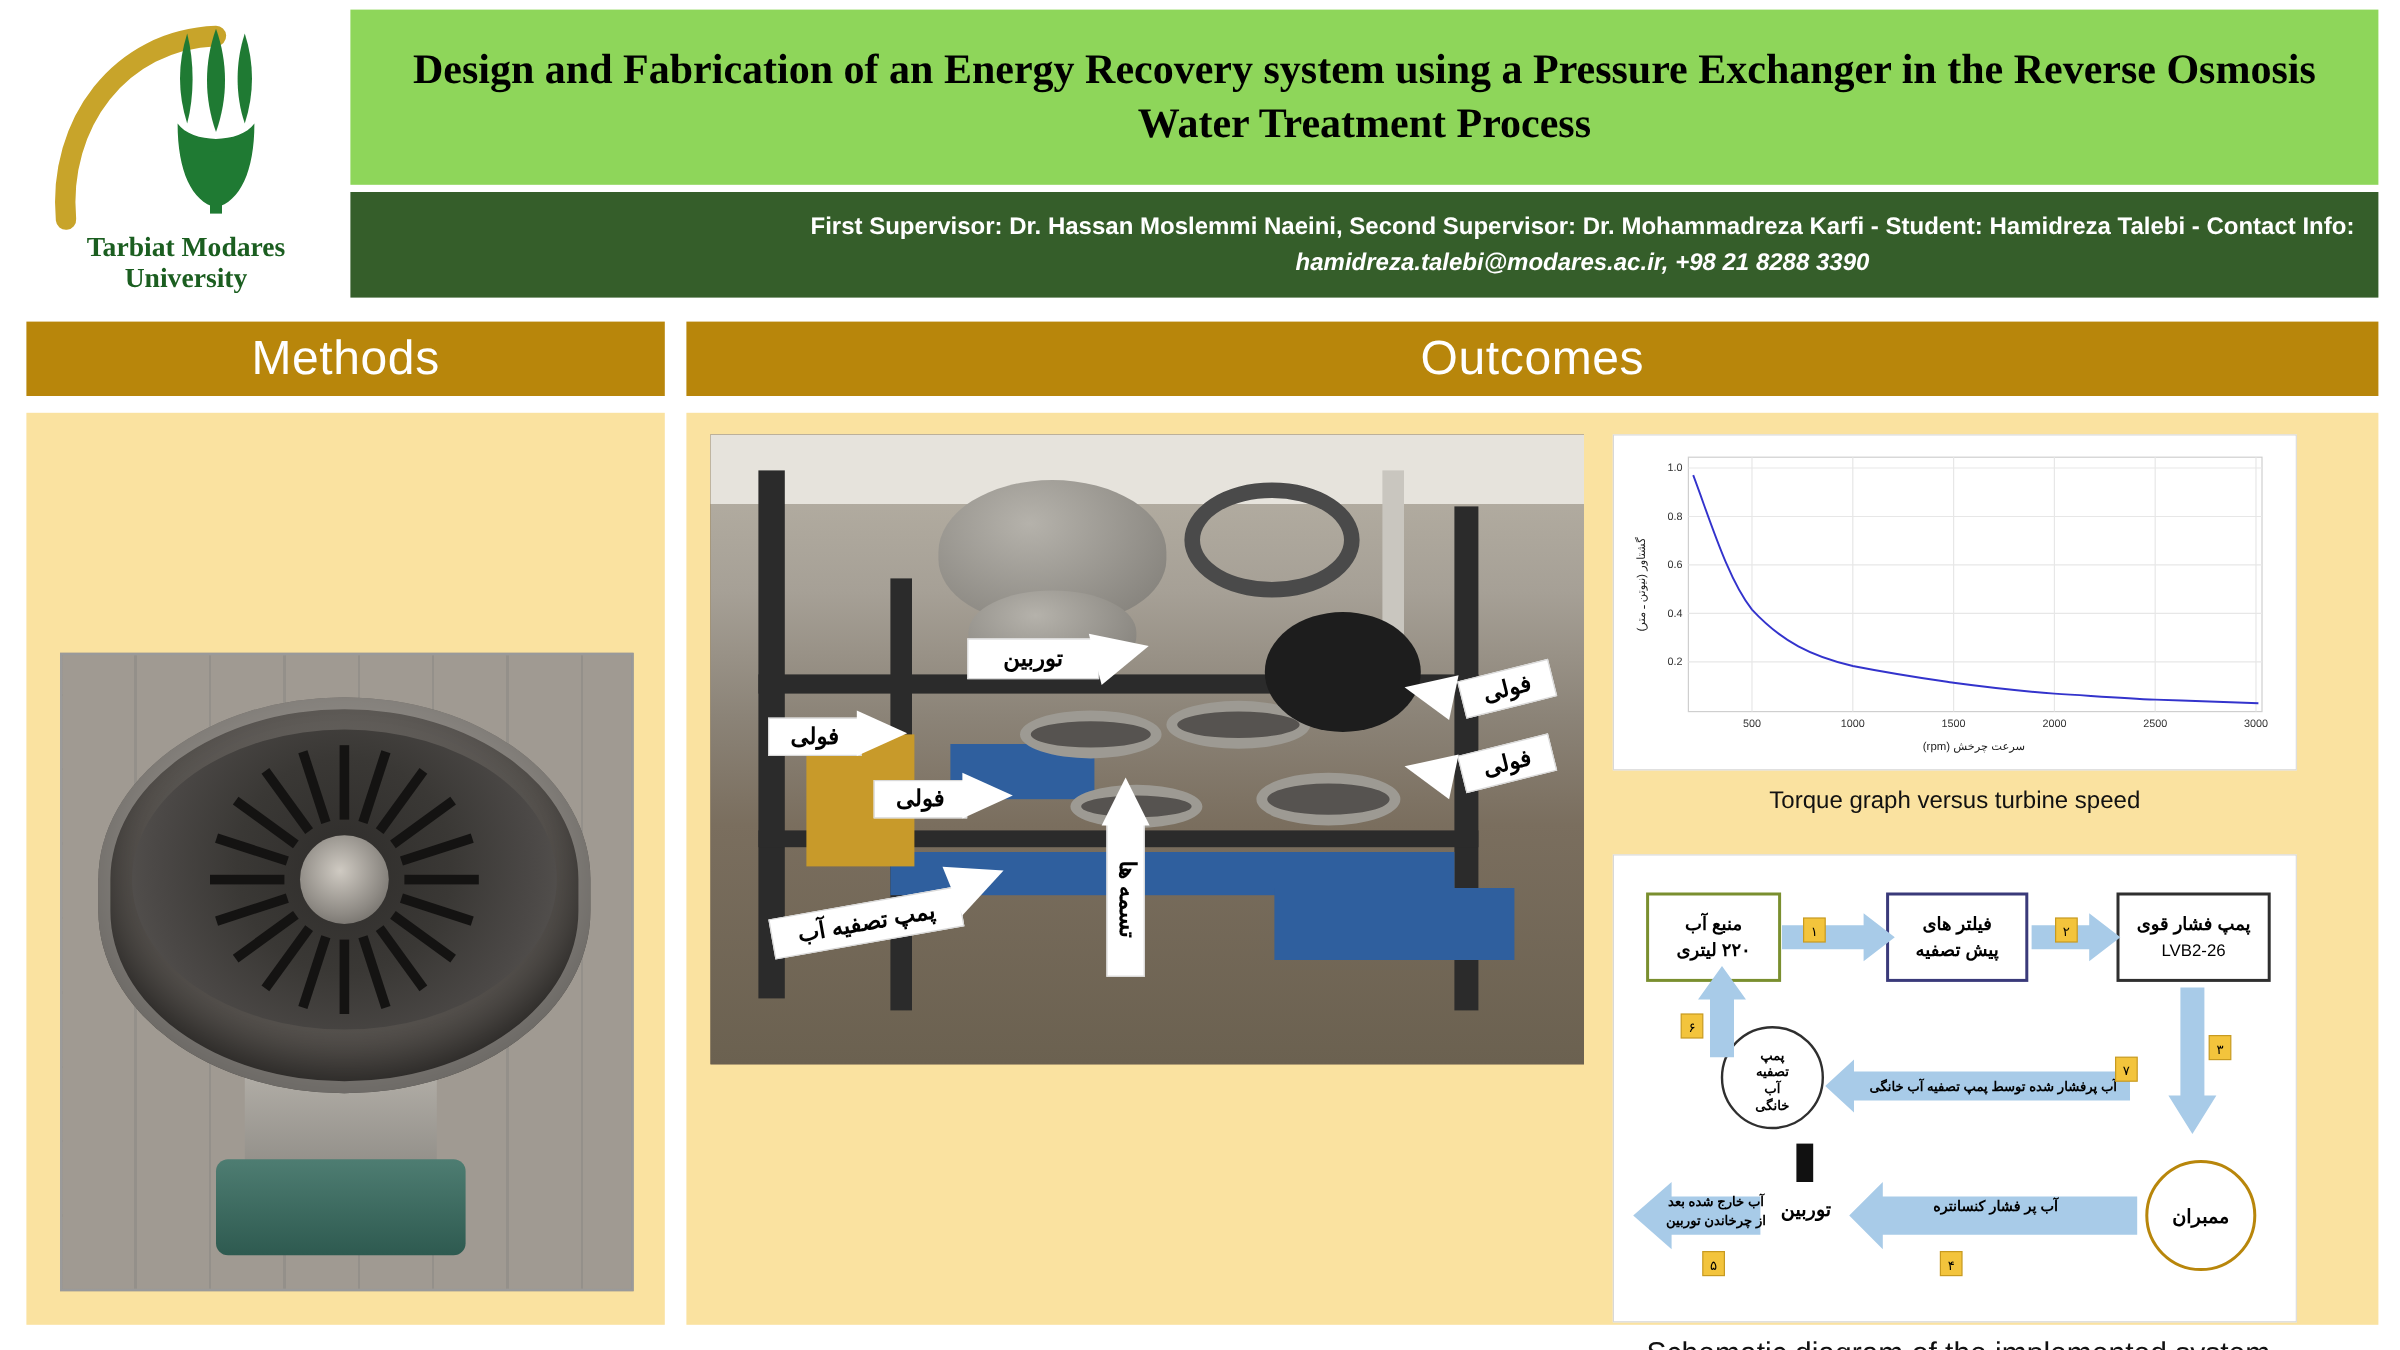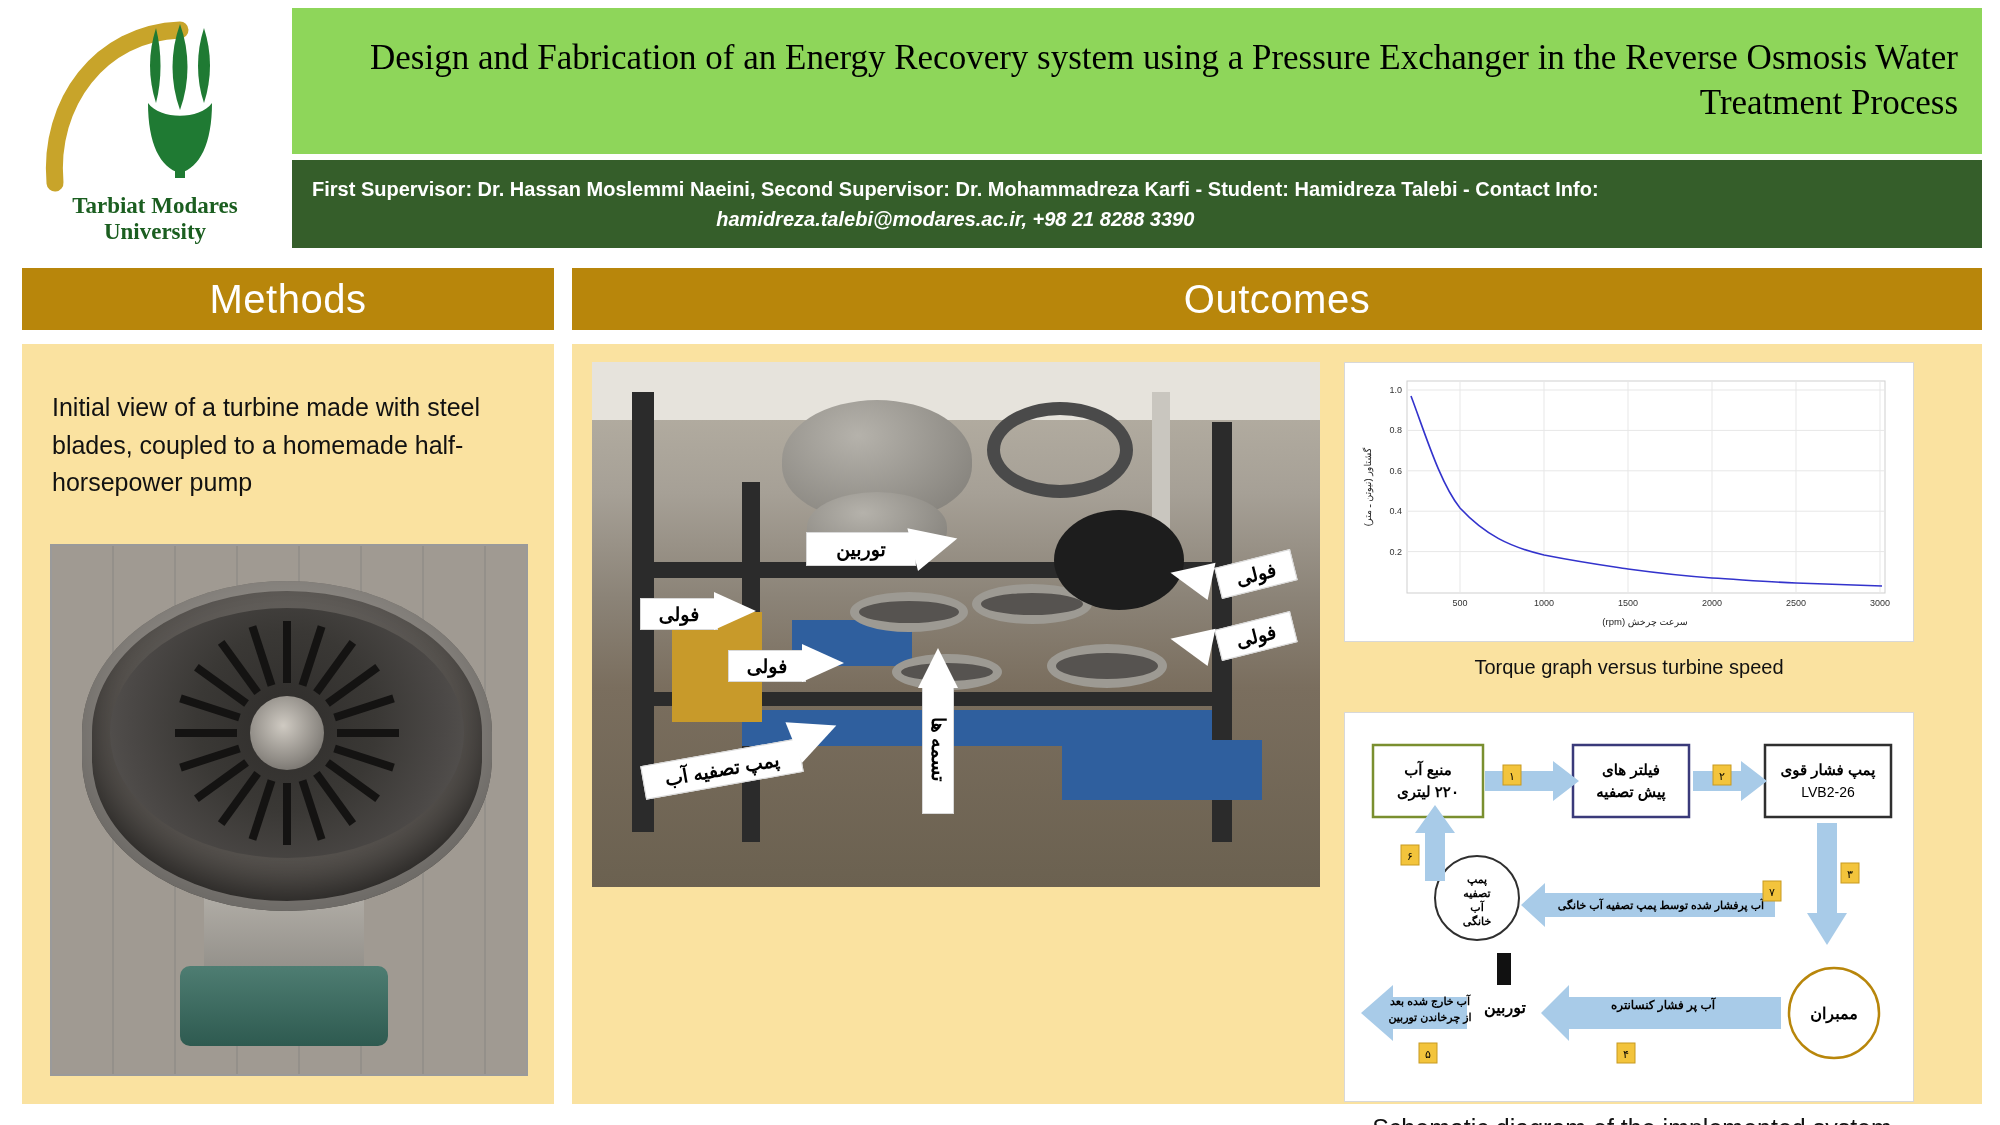--- a/index.html
+++ b/index.html
@@ -51,35 +51,35 @@
     width: 1690px; height: 146px;
     background: #8ed65a;
     display: flex;
     align-items: center;
     justify-content: center;
     padding: 0 24px;
     box-sizing: border-box;
   }
   .title-text {
     font-family: "Liberation Serif", serif;
-    font-weight: normal;
+    font-weight: bold;
     font-size: 35px;
     line-height: 1.28;
     color: #000000;
-    text-align: right;
+    text-align: center;
   }
 
   .authors-bar {
     position: absolute;
     left: 292px; top: 160px;
     width: 1690px; height: 88px;
     background: #355e2a;
     display: flex;
     align-items: center;
-    justify-content: flex-start;
+    justify-content: flex-end;
     box-sizing: border-box;
     padding: 0 20px;
   }
   .authors-text {
     text-align: center;
     font-size: 20px;
     font-weight: bold;
     color: #ffffff;
     line-height: 1.5;
   }
@@ -328,21 +328,20 @@
         <div>First Supervisor: Dr. Hassan Moslemmi Naeini, Second Supervisor: Dr. Mohammadreza Karfi - Student: Hamidreza Talebi - Contact Info:</div>
         <div class="email">hamidreza.talebi@modares.ac.ir, +98 21 8288 3390</div>
       </div>
     </div>
   </div>
 
   <div class="sec-header sec-outcomes">Outcomes</div>
   <div class="sec-header sec-methods">Methods</div>
 
   <div class="methods-panel">
-    <div class="methods-caption">Initial view of a turbine made with steel blades, coupled to a homemade half-horsepower pump</div>
 
     <div class="methods-photo">
       <div class="photo-sim">
         <div class="tile-floor"></div>
         <div class="base-col"></div>
         <div class="base-motor"></div>
         <div class="bowl-outer"></div>
         <div class="bowl-inner"></div>
         <svg class="blades" viewBox="0 0 354 250">
           <g transform="translate(177,125)">

